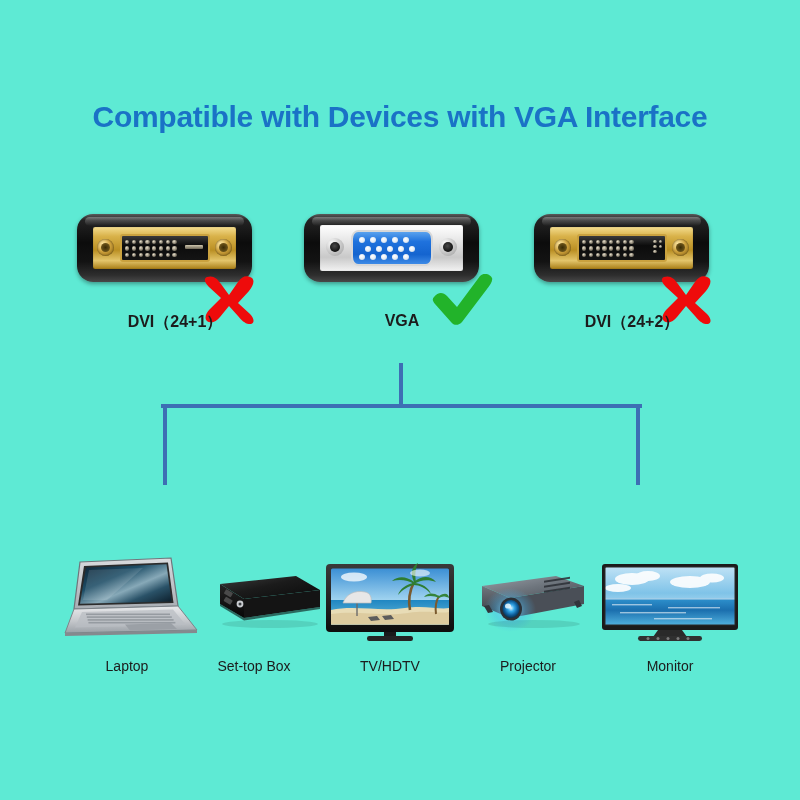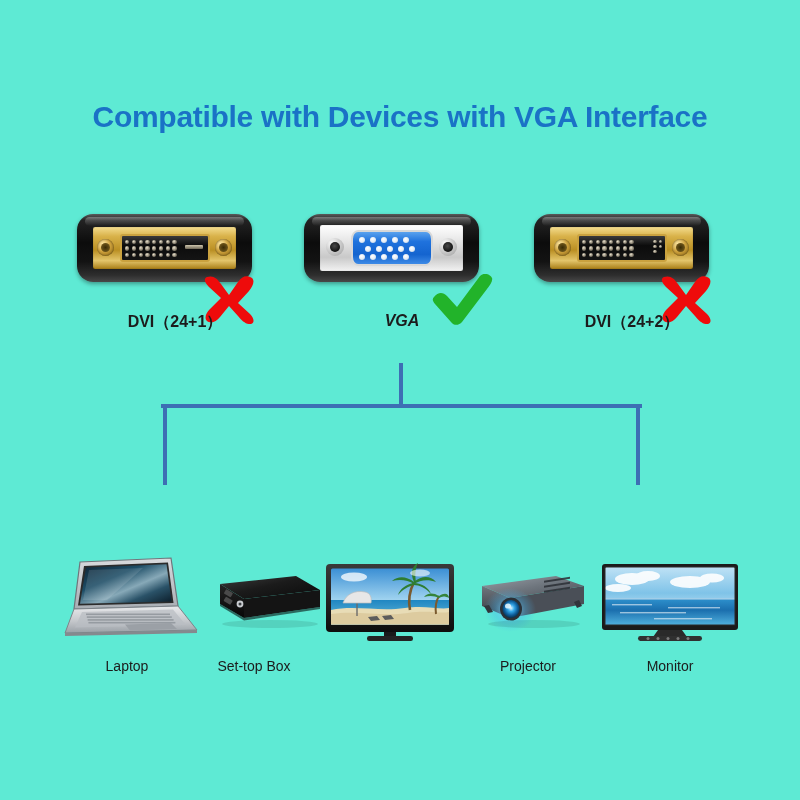--- a/index.html
+++ b/index.html
@@ -21,21 +21,21 @@
     font-weight: bold;
     letter-spacing: -0.3px;
     color: #1a72c6;
     white-space: nowrap;
   }
 
   
   .conn-row { position: absolute; top: 212px; left: 0; width: 800px; height: 140px; }
   .conn-cell { position: absolute; width: 240px; height: 140px; }
   .conn-cell.c0 { left: 55px; }
-  .conn-cell.c1 { left: 282px; font-style: italic; }
+  .conn-cell.c1 { left: 282px; }
   .conn-cell.c2 { left: 512px; }
 
   
   .shell {
     position: absolute; top: 2px; left: 22px;
     width: 175px; height: 68px;
     border-radius: 16px;
     background:
       linear-gradient(180deg,#5a5a5a 0%,#232323 9%,#0c0c0c 42%,#131313 70%,#2e2e2e 90%,#484848 100%);
     box-shadow: 0 2px 4px rgba(0,0,0,.35);
@@ -432,20 +432,21 @@
 
         <path d="M58 69 l9 -1 l3 4 l-9 1 Z" fill="#5c5c5c"></path>
         <path d="M72 68 l9 -1 l3 4 l-9 1 Z" fill="#5c5c5c"></path>
 
         <ellipse cx="44" cy="29" rx="13" ry="4.5" fill="#fff" opacity="0.75"></ellipse>
         <ellipse cx="110" cy="25" rx="10" ry="3.6" fill="#fff" opacity="0.6"></ellipse>
 
         <rect x="74" y="84" width="12" height="5" fill="#1a1a1a"></rect>
         <rect x="57" y="88" width="46" height="5" rx="2.2" fill="#232323"></rect>
       </svg>
+      <div class="dev-label">TV/HDTV</div>
     </div>
 
     <div class="dev-cell d4">
       <svg class="dev-art" viewBox="0 0 160 100">
         <defs>
           <linearGradient id="mnSky" x1="0" y1="0" x2="0" y2="1">
             <stop offset="0%" stop-color="#bfe2f5"></stop>
             <stop offset="45%" stop-color="#7fc3e8"></stop>
             <stop offset="100%" stop-color="#e7f5fb"></stop>
           </linearGradient>

